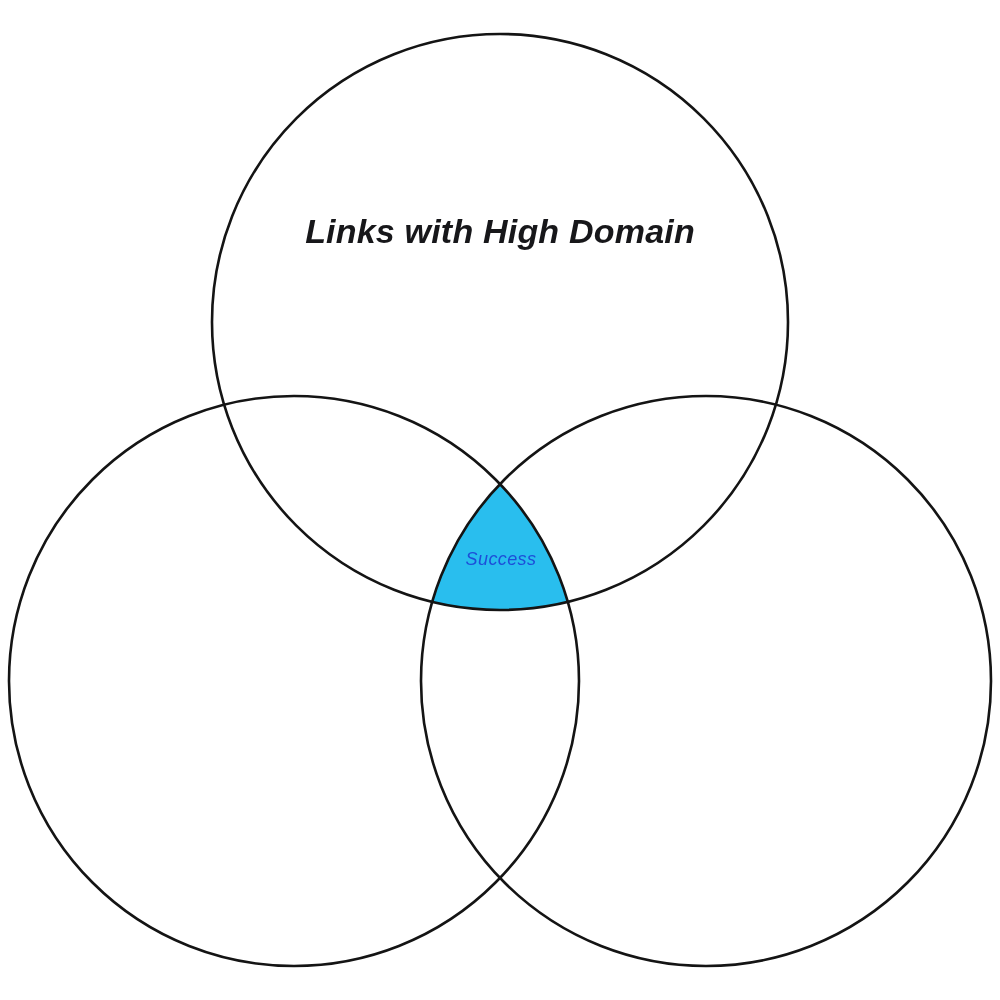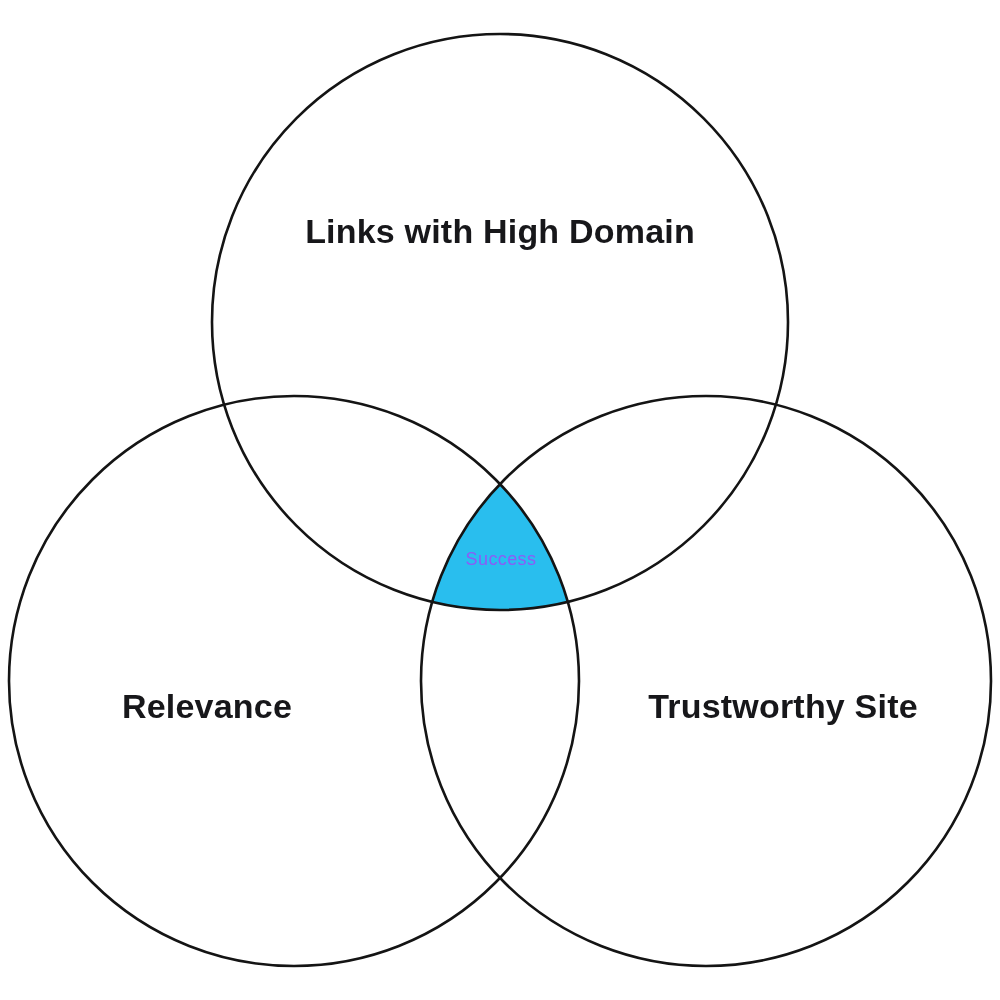--- a/index.html
+++ b/index.html
@@ -12,20 +12,21 @@
     background: #ffffff;
     position: relative;
     overflow: hidden;
     font-family: "Liberation Sans", sans-serif;
   }
   .stage {
     position: absolute;
     inset: 0;
     width: 904px;
     height: 1000px;
+    font-style: italic;
   }
   svg.venn {
     position: absolute;
     left: 0;
     top: 0;
     width: 1000px;
     height: 1000px;
     display: block;
   }
   .venn-circle {
@@ -57,21 +58,21 @@
   }
   .label-right {
     left: 583px;
     top: 682px;
     width: 400px;
   }
   .label-center {
     left: 401px;
     top: 548px;
     width: 200px;
-    color: #8b5cf6;
+    color: #1d4ed8;
     font-weight: 500;
     font-size: 18px;
     line-height: 22px;
     letter-spacing: 0.4px;
   }
 </style>
 </head>
 <body>
 
 <div class="stage">
@@ -94,25 +95,19 @@
 
     <circle class="venn-circle" cx="500" cy="322" r="288" stroke="#141414"></circle>
     <circle class="venn-circle" cx="294" cy="681" r="285" stroke="#141414"></circle>
     <circle class="venn-circle" cx="706" cy="681" r="285" stroke="#141414"></circle>
   </svg>
 
   <div class="label label-top">
     <span class="line">Links with High Domain</span>
   </div>
 
-  <div class="label label-left">
-    <span class="line">Relevance</span>
-  </div>
 
-  <div class="label label-right">
-    <span class="line">Trustworthy Site</span>
-  </div>
 
   <div class="label label-center">
     <span class="line">Success</span>
   </div>
 
 </div>
 
 </body></html>

